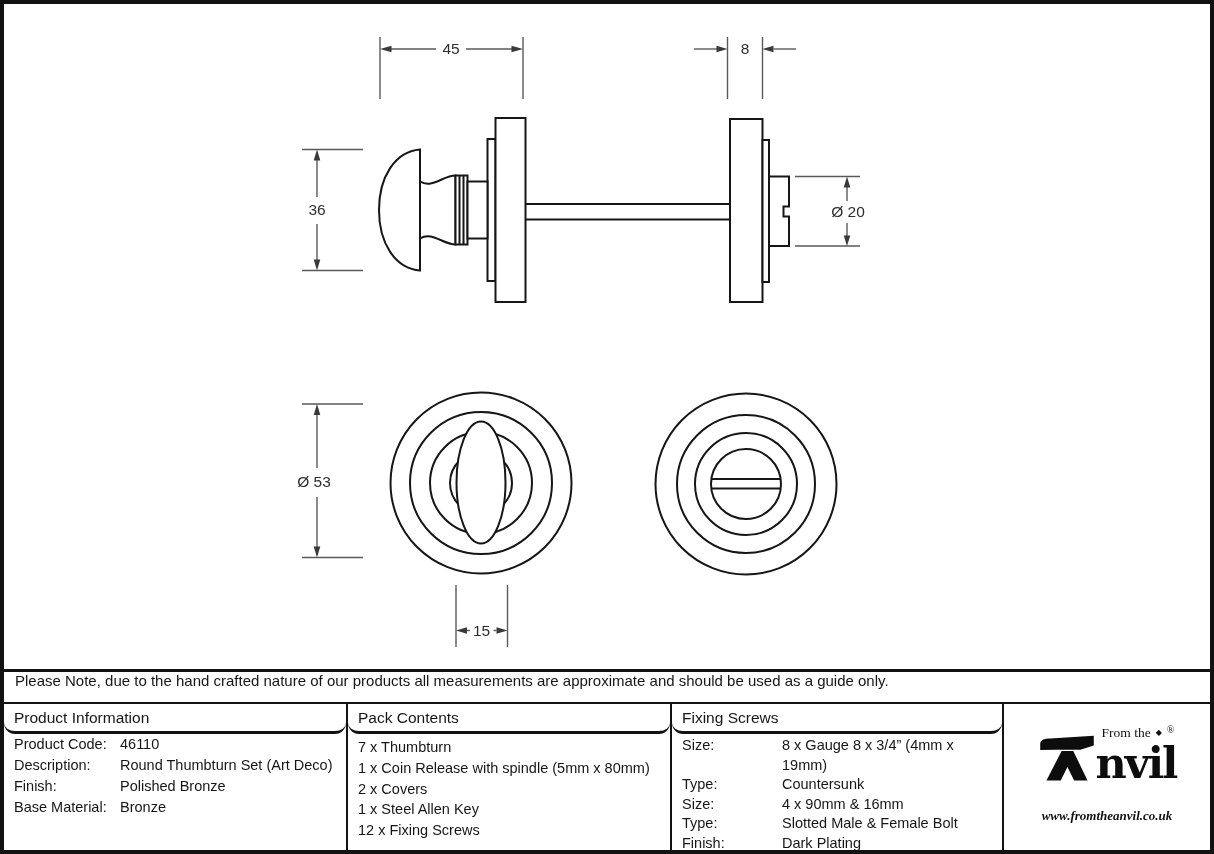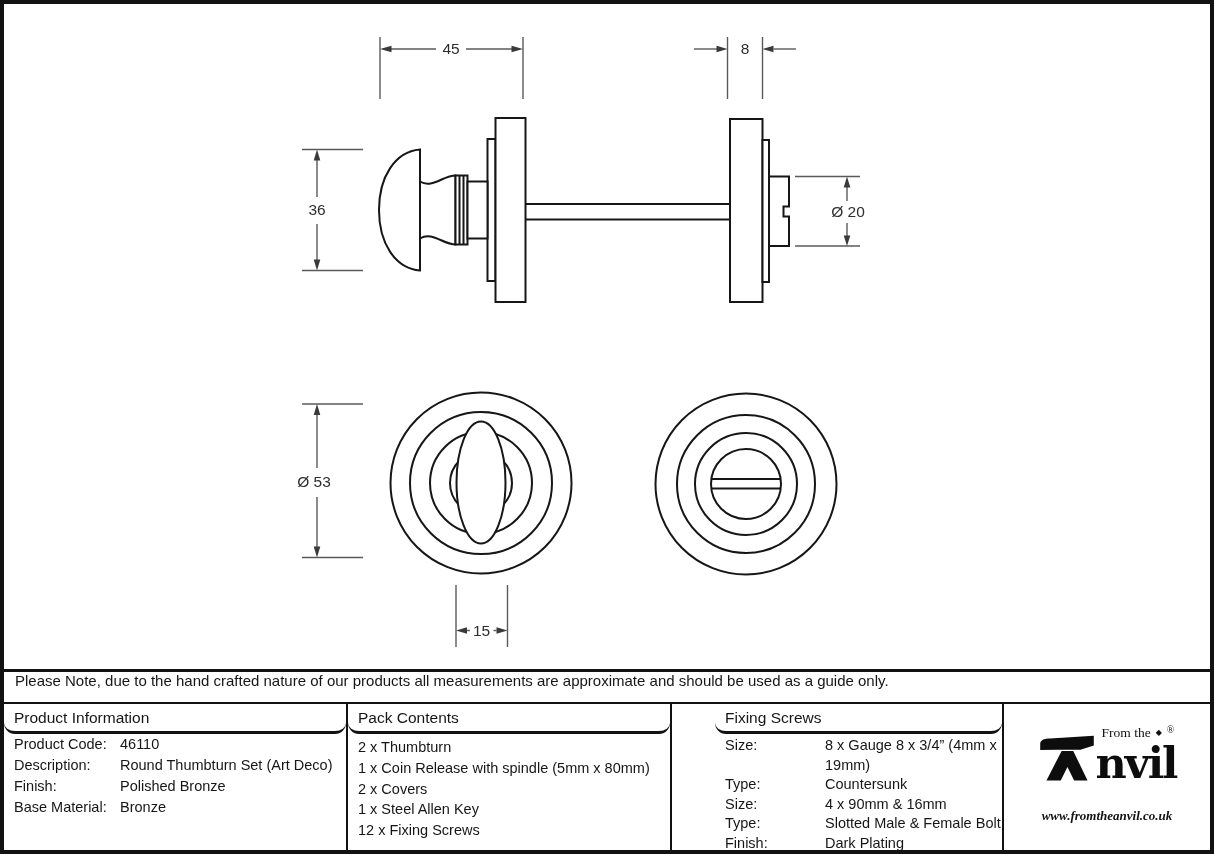--- a/index.html
+++ b/index.html
@@ -25,21 +25,21 @@
     padding-left:11px;
     font-size:15px;
   }
   .spec-table{
     position:absolute;top:700px;left:0;width:1206px;height:146px;
     display:flex;box-sizing:border-box;
   }
   .col{box-sizing:border-box;height:146px;}
   .col-product{width:344px;border-right:2px solid #121212;}
   .col-pack{width:324px;border-right:2px solid #121212;}
-  .col-fixing{width:332px;border-right:2px solid #121212;padding-left:43px;}
+  .col-fixing{width:332px;border-right:2px solid #121212;}
   .col-logo{width:206px;display:flex;align-items:center;justify-content:center;}
   .col-header{
     height:30px;box-sizing:border-box;
     border-bottom:3px solid #121212;
     display:flex;align-items:center;
     padding-left:10px;font-size:15.5px;border-radius:11px;
   }
   .col-body{font-size:14.5px;}
   .kv-row{display:flex;line-height:21px;padding-left:10px;}
   .kv-row .k{width:106px;flex:0 0 auto;}
@@ -209,21 +209,21 @@
           <span class="v">Bronze</span>
         </div>
       </div>
     </div>
 
     <div class="col col-pack">
       <div class="col-header">
         <span>Pack Contents</span>
       </div>
       <div class="pack-body">
-        <div class="pack-item">2 x Thumbturn</div>
+        <div class="pack-item">7 x Thumbturn</div>
         <div class="pack-item">1 x Coin Release with spindle (5mm x 80mm)</div>
         <div class="pack-item">2 x Covers</div>
         <div class="pack-item">1 x Steel Allen Key</div>
         <div class="pack-item">12 x Fixing Screws</div>
       </div>
     </div>
 
     <div class="col col-fixing">
       <div class="col-header">
         <span>Fixing Screws</span>

